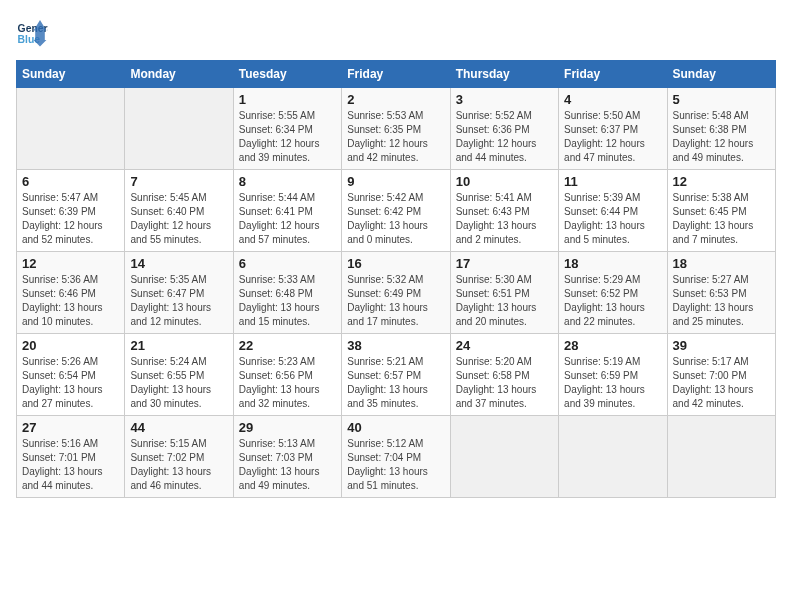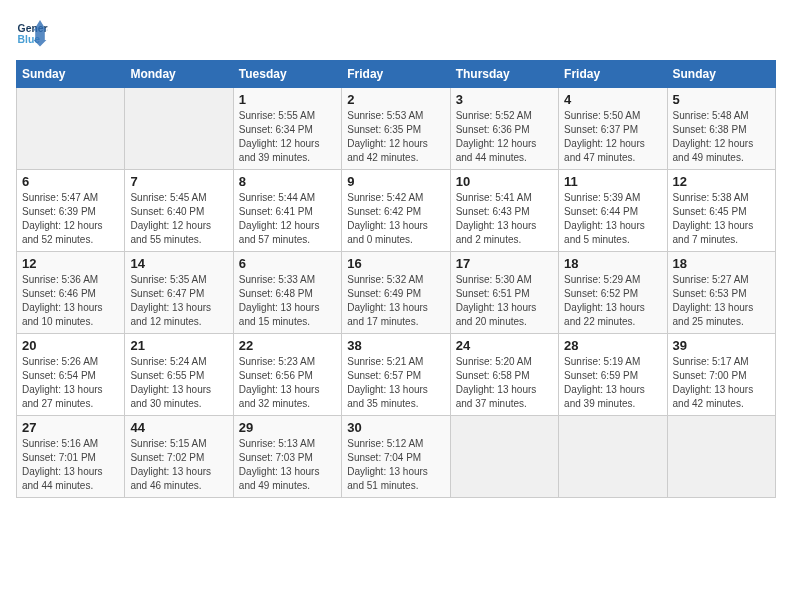--- a/index.html
+++ b/index.html
@@ -237,21 +237,21 @@
         </td>
         <td>
           <span class="day-num">44</span>
           <div class="day-info">Sunrise: 5:15 AM<br>Sunset: 7:02 PM<br>Daylight: 13 hours and 46 minutes.</div>
         </td>
         <td>
           <span class="day-num">29</span>
           <div class="day-info">Sunrise: 5:13 AM<br>Sunset: 7:03 PM<br>Daylight: 13 hours and 49 minutes.</div>
         </td>
         <td>
-          <span class="day-num">30</span>
+          <span class="day-num">40</span>
           <div class="day-info">Sunrise: 5:12 AM<br>Sunset: 7:04 PM<br>Daylight: 13 hours and 51 minutes.</div>
         </td>
         <td class="empty"></td>
         <td class="empty"></td>
         <td class="empty"></td>
       </tr>
     </tbody>
 </table>
 
 </body></html>

